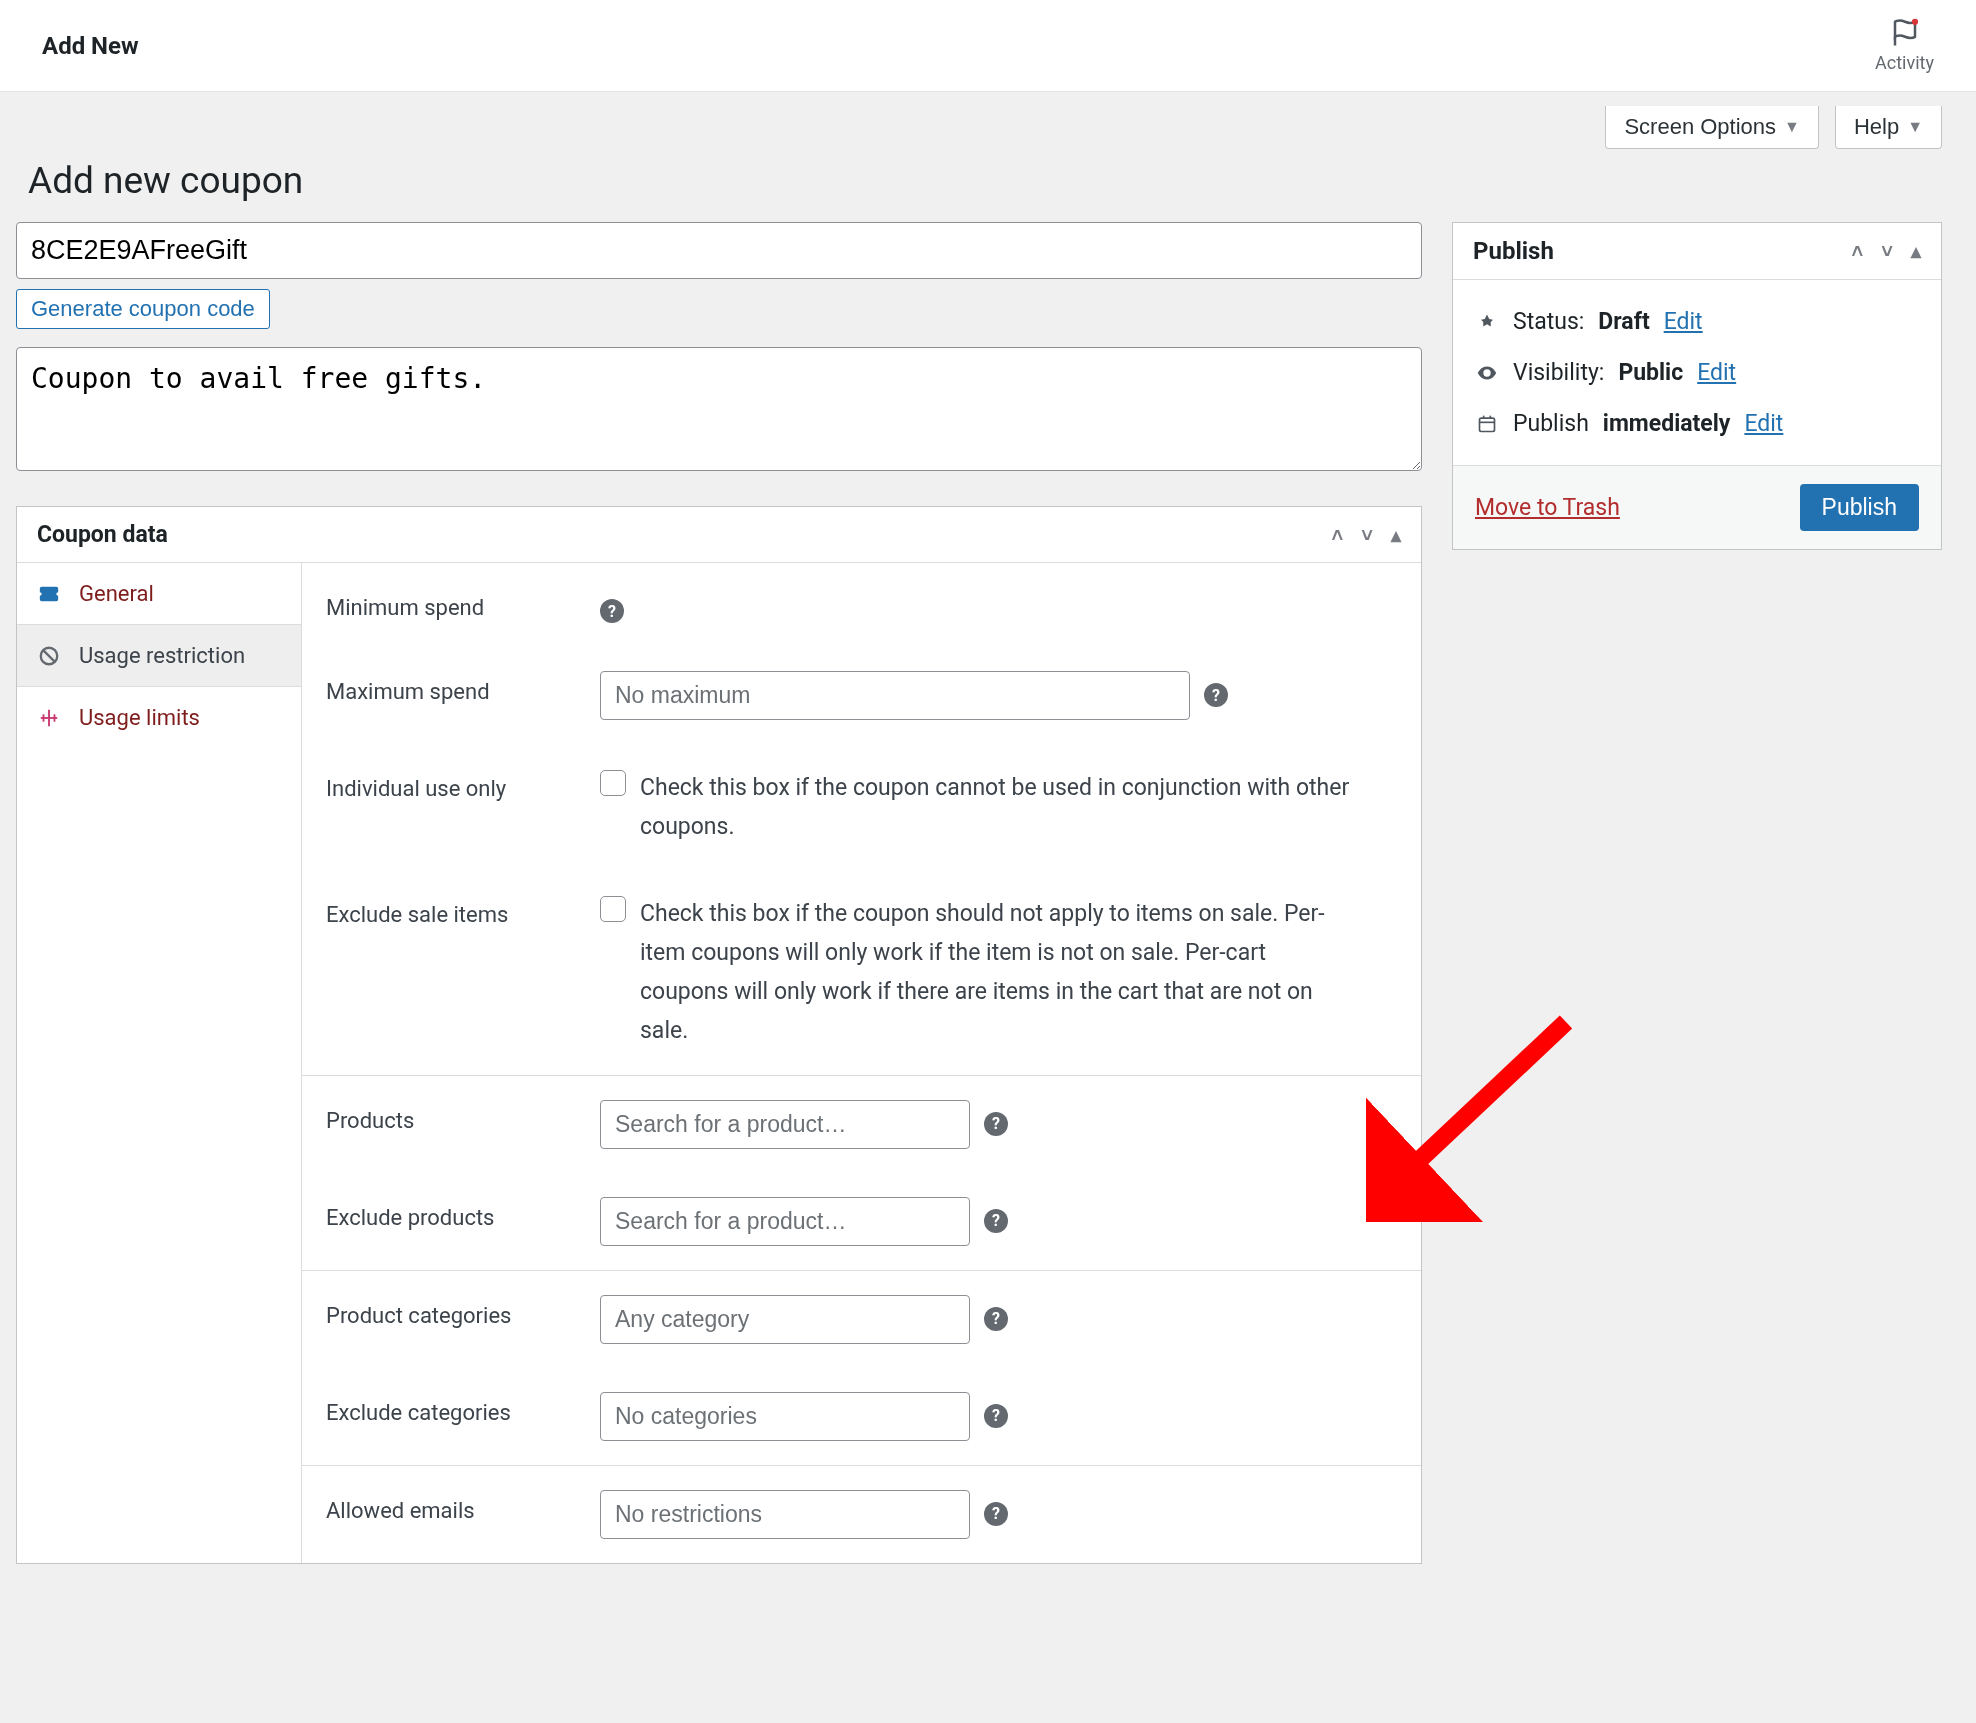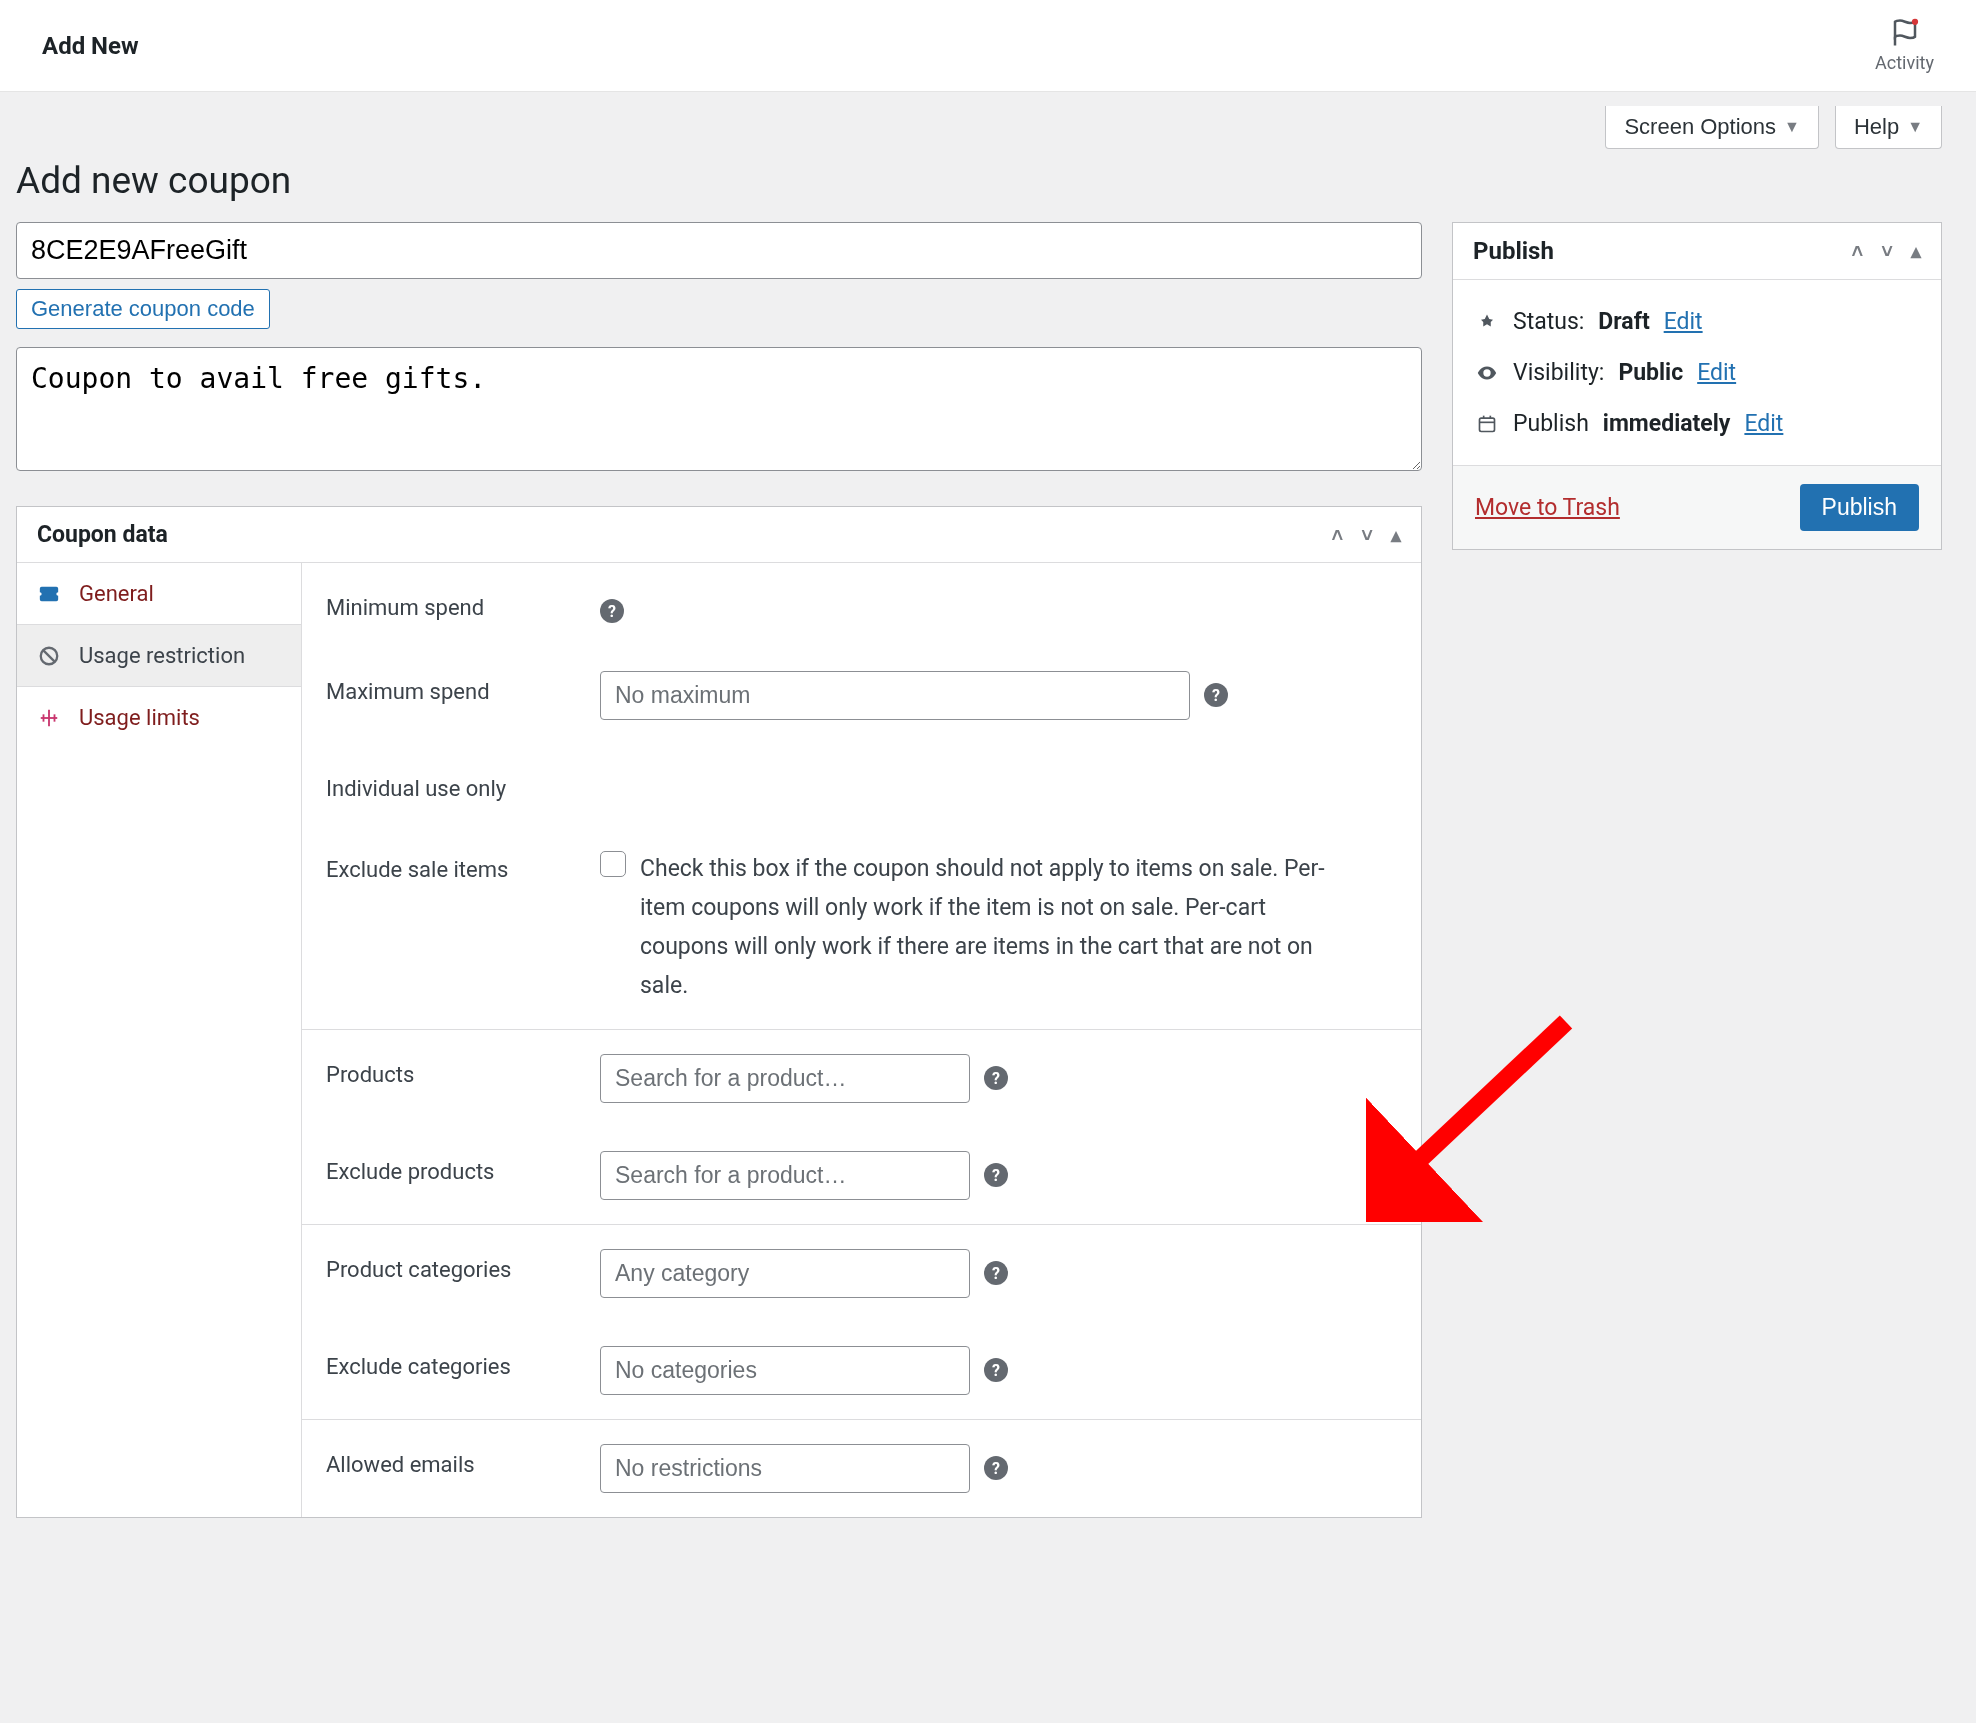--- a/index.html
+++ b/index.html
@@ -47,20 +47,21 @@
   display: flex;
   align-items: center;
   gap: 8px;
   cursor: pointer;
 }
 .tab-bar .chev { font-size: 16px; color: #787c82; }
 h1.page-heading {
   font-size: 37px;
   font-weight: 400;
   padding: 10px 0 20px 0;
+  margin-left: 12px;
 }
 .two-col {
   display: flex;
   gap: 30px;
   align-items: flex-start;
 }
 .left-col { flex: 1; min-width: 0; }
 .right-col { width: 490px; flex-shrink: 0; }
 .coupon-code-input {
   width: 100%;
@@ -337,20 +338,24 @@
             <div class="field-row">
               <div class="field-label">Maximum spend</div>
               <div class="field-body">
                 <input class="text-input" placeholder="No maximum" style="">
                 <span class="help-icon">?</span>
               </div>
             </div>
 
             <div class="field-row checkbox-row">
               <div class="field-label">Individual use only</div>
+              <div class="field-body">
+                <div class="checkbox"></div>
+                <div class="check-text">Check this box if the coupon cannot be used in conjunction with other coupons.</div>
+              </div>
             </div>
 
             <div class="field-row checkbox-row">
               <div class="field-label">Exclude sale items</div>
               <div class="field-body">
                 <div class="checkbox"></div>
                 <div class="check-text">Check this box if the coupon should not apply to items on sale. Per-item coupons will only work if the item is not on sale. Per-cart coupons will only work if there are items in the cart that are not on sale.</div>
               </div>
             </div>
 

